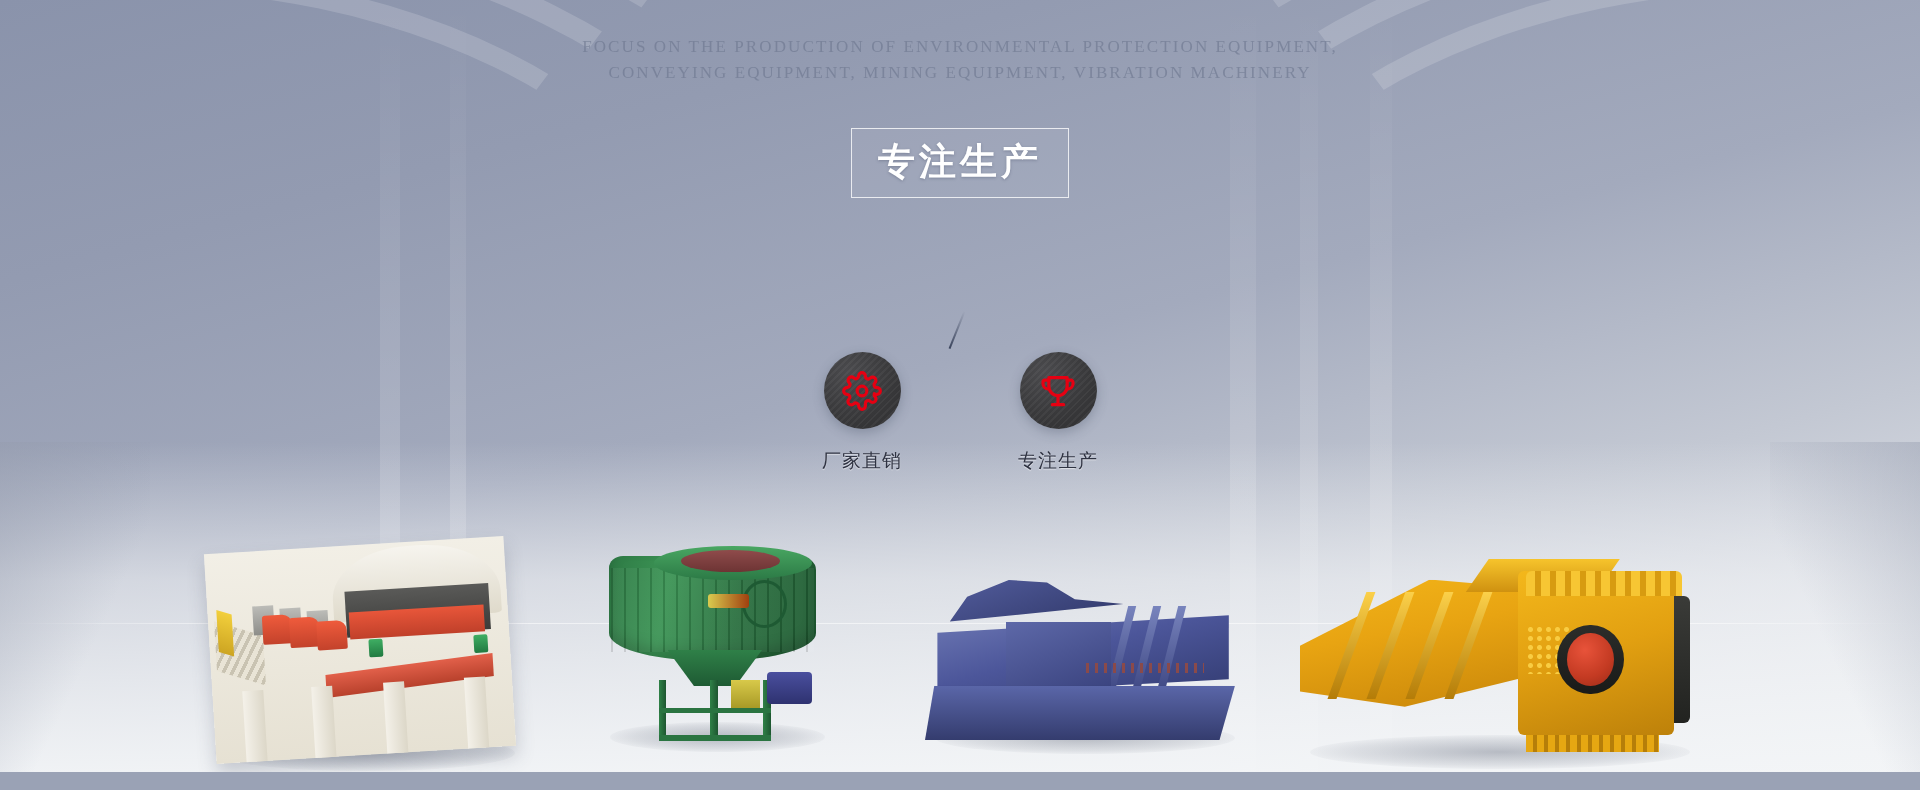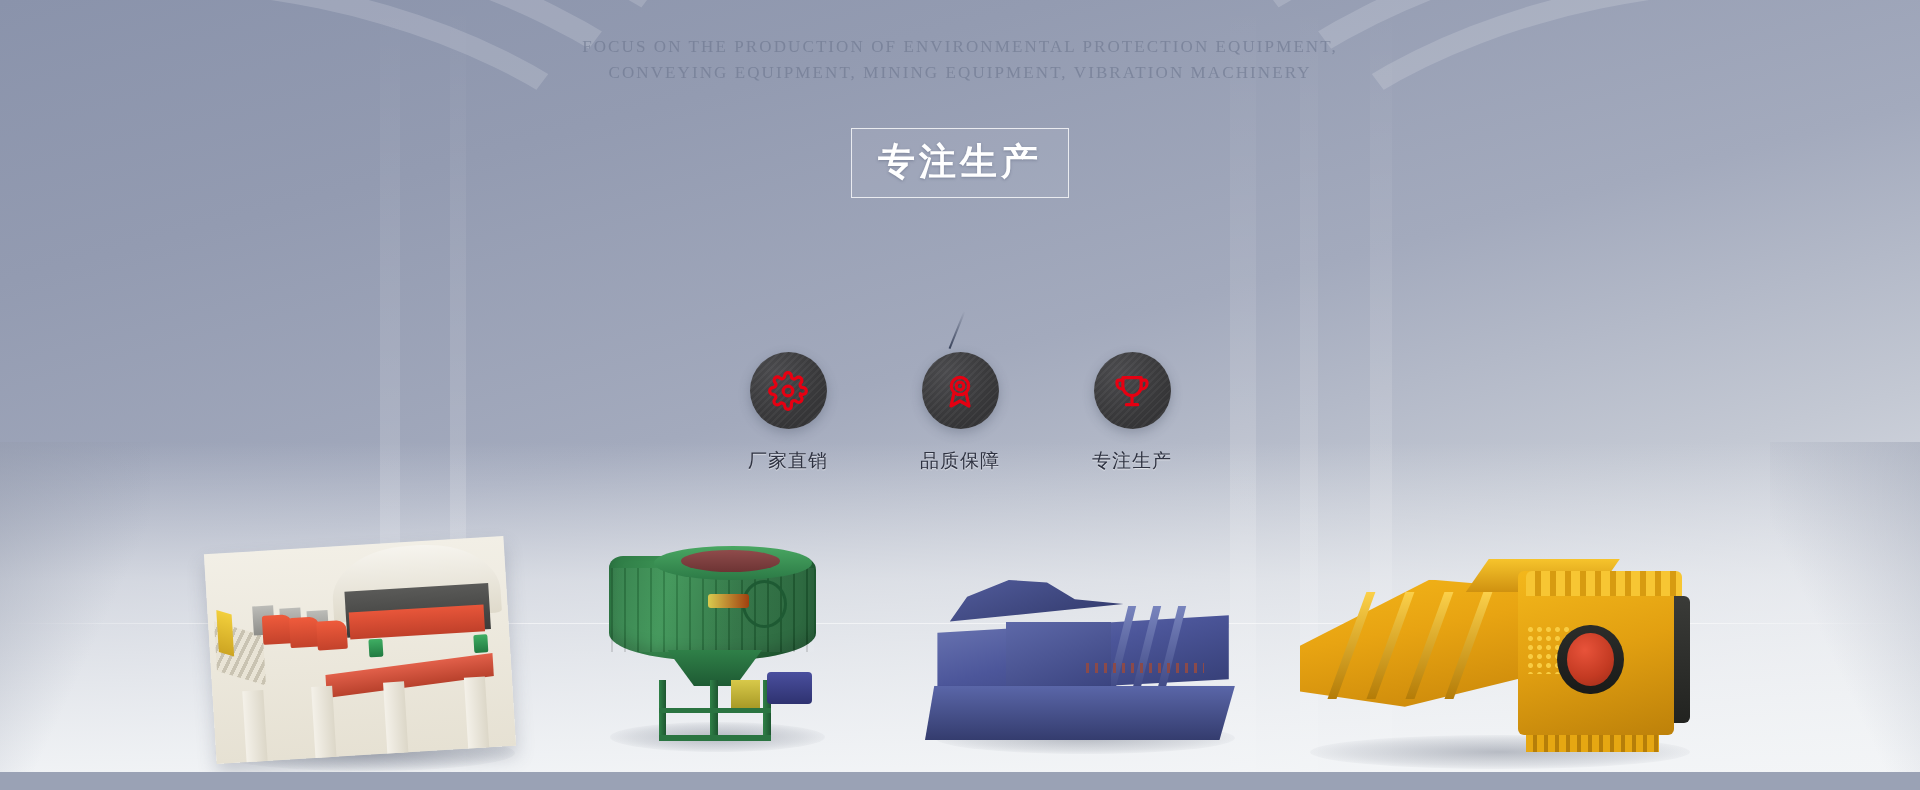--- a/index.html
+++ b/index.html
@@ -75,21 +75,21 @@
 
   .divline{
     position:absolute; top:310px; left:956px; width:2px; height:40px;
     background:linear-gradient(to bottom, rgba(40,50,75,0), rgba(40,50,75,.85));
     transform:rotate(22deg); transform-origin:center;
   }
 
   
   .badges{
     position:absolute; top:352px; left:0; right:0;
-    display:flex; justify-content:center; gap:16px;
+    display:flex; justify-content:center; gap:40px;
   }
   .badge{ width:156px; display:flex; flex-direction:column; align-items:center; }
   .badge-circle{
     width:77px; height:77px; border-radius:50%;
     background:
       repeating-linear-gradient(135deg, rgba(255,255,255,.045) 0 2px, rgba(0,0,0,0) 2px 5px),
       radial-gradient(circle at 32% 26%, #4a4a4d 0%, #3a3a3c 52%, #2e2e30 100%);
     display:flex; align-items:center; justify-content:center;
     box-shadow:0 4px 12px rgba(60,68,88,.30);
   }
@@ -242,30 +242,20 @@
     <div class="badge">
       <div class="badge-circle">
         <svg width="40" height="40" viewBox="0 0 24 24" fill="none" stroke="#e60012" stroke-width="1.9" stroke-linecap="round" stroke-linejoin="round">
           <circle cx="12" cy="12" r="2.9"></circle>
           <path d="M19.4 13.5a1.7 1.7 0 0 0 .34 1.87l.06.06a2 2 0 1 1-2.83 2.83l-.06-.06a1.7 1.7 0 0 0-1.87-.34 1.7 1.7 0 0 0-1 1.55V21a2 2 0 1 1-4 0v-.1a1.7 1.7 0 0 0-1.11-1.55 1.7 1.7 0 0 0-1.87.34l-.06.06a2 2 0 1 1-2.83-2.83l.06-.06a1.7 1.7 0 0 0 .34-1.87 1.7 1.7 0 0 0-1.55-1H3a2 2 0 1 1 0-4h.1a1.7 1.7 0 0 0 1.55-1.11 1.7 1.7 0 0 0-.34-1.87l-.06-.06a2 2 0 1 1 2.83-2.83l.06.06a1.7 1.7 0 0 0 1.87.34H9a1.7 1.7 0 0 0 1-1.55V3a2 2 0 1 1 4 0v.1a1.7 1.7 0 0 0 1 1.55 1.7 1.7 0 0 0 1.87-.34l.06-.06a2 2 0 1 1 2.83 2.83l-.06.06a1.7 1.7 0 0 0-.34 1.87V9a1.7 1.7 0 0 0 1.55 1H21a2 2 0 1 1 0 4h-.1a1.7 1.7 0 0 0-1.5 1z"></path>
         </svg>
       </div>
       <div class="badge-label">厂家直销</div>
     </div>
 
-    <div class="badge">
-      <div class="badge-circle">
-        <svg width="40" height="40" viewBox="0 0 24 24" fill="none" stroke="#e60012" stroke-width="1.9" stroke-linecap="round" stroke-linejoin="round">
-          <circle cx="12" cy="9" r="5.2"></circle>
-          <circle cx="12" cy="9" r="2.3"></circle>
-          <path d="M8.3 13.6 6.6 21l5.4-3 5.4 3-1.7-7.4"></path>
-        </svg>
-      </div>
-      <div class="badge-label">品质保障</div>
-    </div>
 
     <div class="badge">
       <div class="badge-circle">
         <svg width="40" height="40" viewBox="0 0 24 24" fill="none" stroke="#e60012" stroke-width="1.9" stroke-linecap="round" stroke-linejoin="round">
           <path d="M6.5 4h11v5.2a5.5 5.5 0 0 1-11 0z"></path>
           <path d="M6.5 5.5H4.2a1.2 1.2 0 0 0-1.2 1.2v.9a3.2 3.2 0 0 0 3.2 3.2h.3"></path>
           <path d="M17.5 5.5h2.3a1.2 1.2 0 0 1 1.2 1.2v.9a3.2 3.2 0 0 1-3.2 3.2h-.3"></path>
           <path d="M12 14.7V19"></path>
           <path d="M8.6 20.2h6.8"></path>
         </svg>

